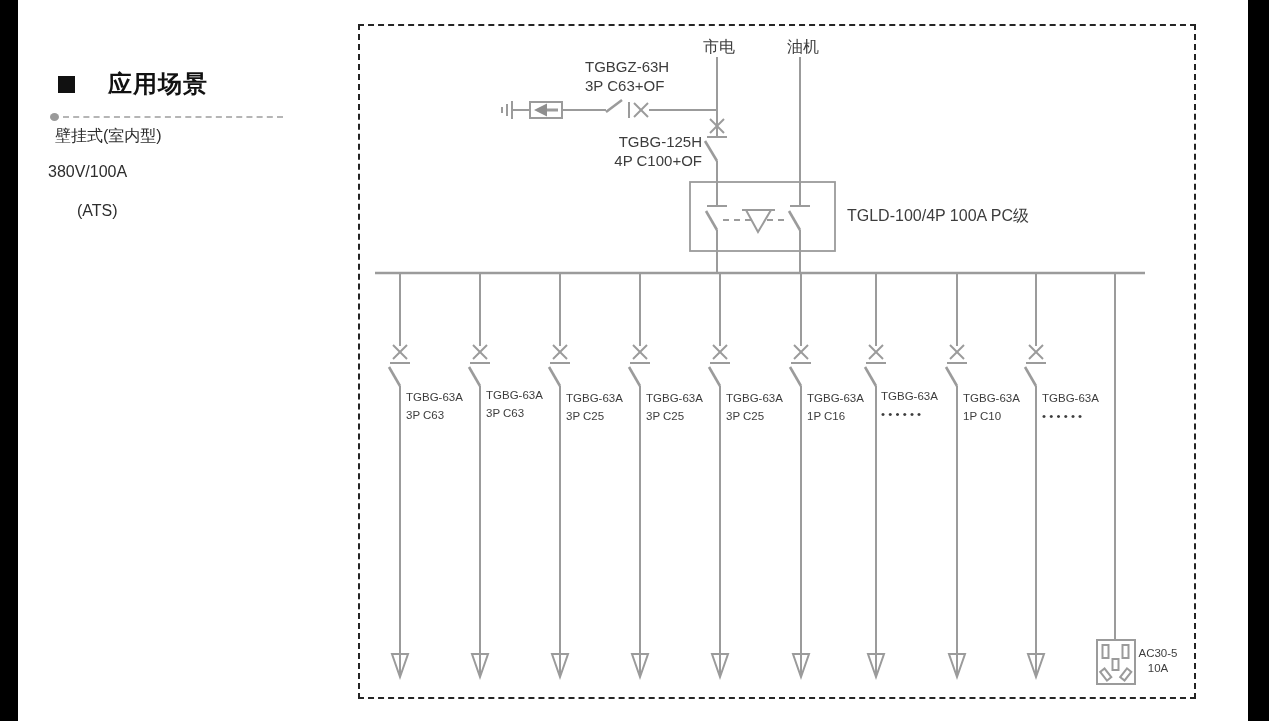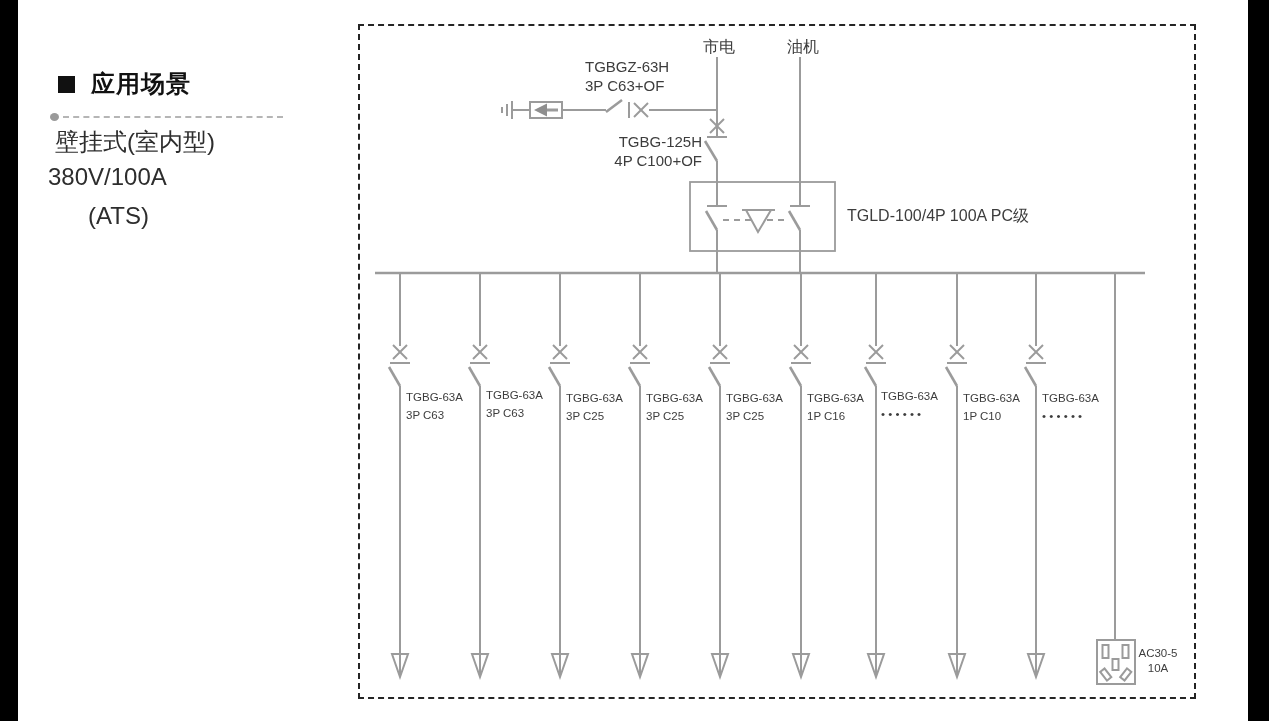--- a/index.html
+++ b/index.html
@@ -3,30 +3,30 @@
 <meta charset="utf-8">
 <style>
   html,body{margin:0;padding:0;background:#fff;}
   body{font-family:"Liberation Sans","DejaVu Sans",sans-serif;}
   .page{position:relative;width:1269px;height:721px;background:#ffffff;overflow:hidden;}
   .edge-bar{position:absolute;top:0;height:721px;background:#000;}
   .edge-bar.left{left:0;width:18px;}
   .edge-bar.right{left:1248px;width:21px;}
 
   
-  .title-row{position:absolute;left:58px;top:68px;display:flex;align-items:center;gap:16px;}
+  .title-row{position:absolute;left:58px;top:68px;display:flex;align-items:center;gap:33px;}
   .title-square{width:17px;height:17px;background:#111;}
   .section-title{font-size:24px;font-weight:bold;color:#111;letter-spacing:1px;}
   .divider{position:absolute;left:50px;top:112px;width:234px;height:10px;}
   .divider .dot{position:absolute;left:0;top:1px;width:9px;height:8px;border-radius:50%;background:#9a9a9a;}
   .divider .dashes{position:absolute;left:13px;top:4px;width:220px;border-top:2px dashed #b5b5b5;}
-  .info-line{position:absolute;color:#2d2d2d;font-size:24px;white-space:nowrap;}
+  .info-line{position:absolute;color:#2d2d2d;font-size:16px;white-space:nowrap;}
   .info-0{left:55px;top:126px;}
   .info-1{left:48px;top:163px;}
-  .info-2{left:88px;top:202px;}
+  .info-2{left:77px;top:202px;}
 
   
   .diagram-border{position:absolute;left:358px;top:24px;width:834px;height:671px;
      border:2.5px dashed #242424;}
 
   svg text{font-family:"Liberation Sans","DejaVu Sans",sans-serif;fill:#3d3d3d;}
   .lbl-lg{font-size:16px;}
   .lbl-md{font-size:15px;}
   .lbl-sm{font-size:11.5px;}
 </style>

